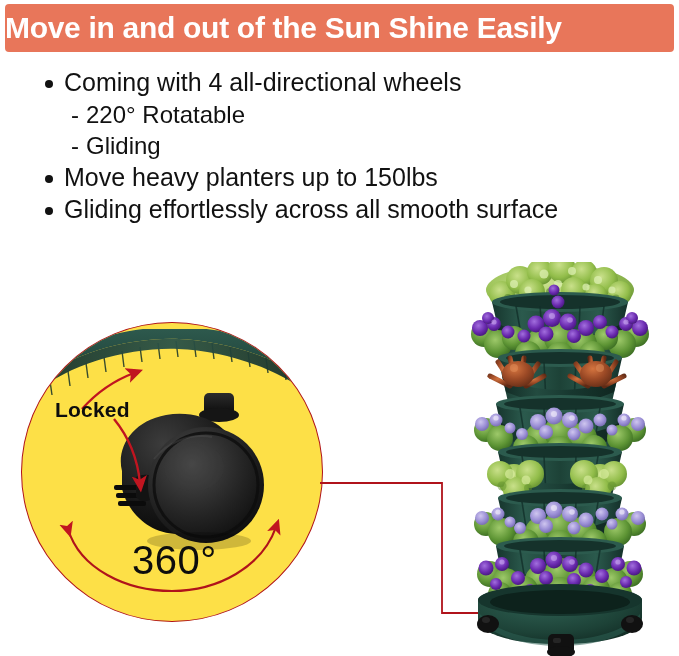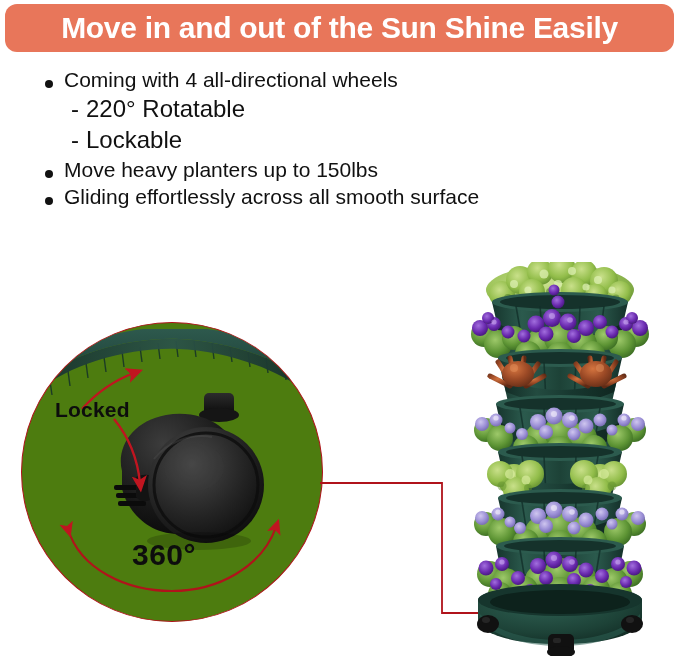--- a/index.html
+++ b/index.html
@@ -9,82 +9,82 @@
     font-family:"Liberation Sans", sans-serif;
     overflow:hidden;
     position:relative;
   }
   .page{position:relative;width:679px;height:656px;}
 
   
   .banner{
     position:absolute;left:5px;top:4px;width:669px;height:48px;
     background:#e8765a;
-    border-radius:12px;
-    display:flex;align-items:center;justify-content:center;
+    border-radius:4px;
+    display:flex;align-items:center;
   }
   .banner-title{
     color:#ffffff;
     font-family:"Liberation Sans", sans-serif;
     font-weight:bold;
     font-size:30px;
     letter-spacing:-0.3px;
     white-space:nowrap;
     line-height:1;
   }
 
   
   .features{
     position:absolute;left:45px;top:66px;width:625px;
   }
   .feat-row{
     display:flex;align-items:flex-start;
-    font-size:21px;color:#111111;
+    font-size:25px;color:#111111;
     line-height:1.30;
     white-space:nowrap;
   }
   .feat-row.sub{padding-left:26px;font-size:24px;}
   .bullet-dot{
     display:inline-block;
     width:8px;height:8px;border-radius:50%;
     background:#111;
     margin-top:14px;margin-right:11px;flex:none;
   }
   .dash-mark{
     display:inline-block;margin-right:7px;flex:none;
   }
 
   
   .callout{
     position:absolute;left:21px;top:322px;
     width:300px;height:298px;
     border:1.6px solid #b0131b;
     border-radius:50%;
-    background:#4d7c0f;
+    background:#fde047;
     overflow:hidden;
   }
   .callout-inner{position:absolute;inset:0;}
 
   
   .base-plate{
     position:absolute;left:-6px;top:6px;width:312px;height:78px;
   }
   
   .caster{
     position:absolute;left:72px;top:70px;width:190px;height:170px;
   }
 
   .locked-label{
     position:absolute;left:33px;top:75px;
     font-size:21px;font-weight:bold;color:#0d0d0d;
     letter-spacing:0.2px;
   }
   .deg-label{
     position:absolute;left:110px;top:215px;
-    font-size:30px;font-weight:bold;color:#0d0d0d;
+    font-size:40px;font-weight:normal;color:#0d0d0d;
     letter-spacing:0.5px;
   }
 
   .arrow-svg{position:absolute;left:0;top:0;width:300px;height:298px;overflow:visible;}
 
   
   .leader{
     position:absolute;left:318px;top:470px;width:190px;height:160px;
     overflow:visible;
   }
@@ -110,21 +110,21 @@
       <span>Coming with 4 all-directional wheels</span>
     </div>
 
     <div class="feat-row sub">
       <span class="dash-mark">-</span>
       <span>220° Rotatable</span>
     </div>
 
     <div class="feat-row sub">
       <span class="dash-mark">-</span>
-      <span>Lockable</span>
+      <span>Gliding</span>
     </div>
 
     <div class="feat-row">
       <span class="bullet-dot"></span>
       <span>Move heavy planters up to 150lbs</span>
     </div>
 
     <div class="feat-row">
       <span class="bullet-dot"></span>
       <span>Gliding effortlessly across all smooth surface</span>

